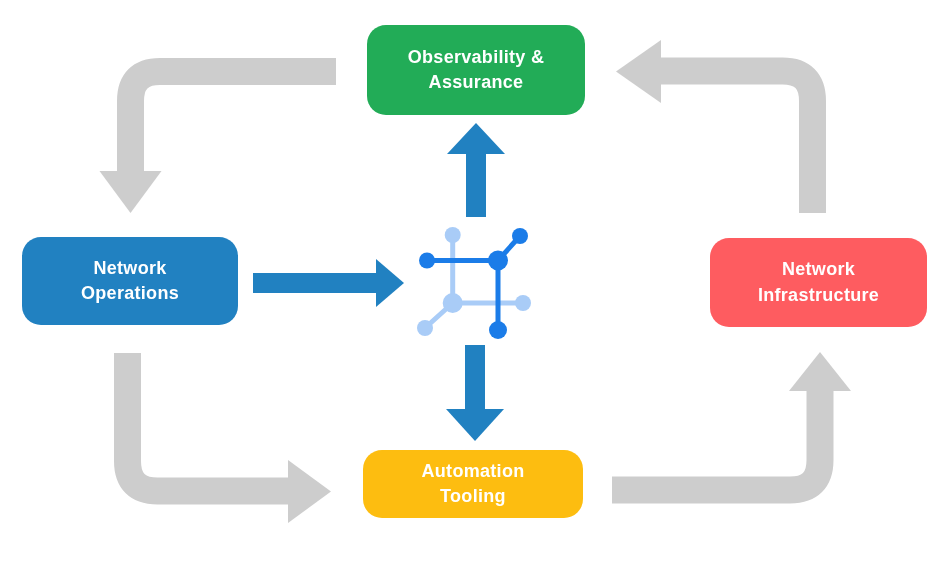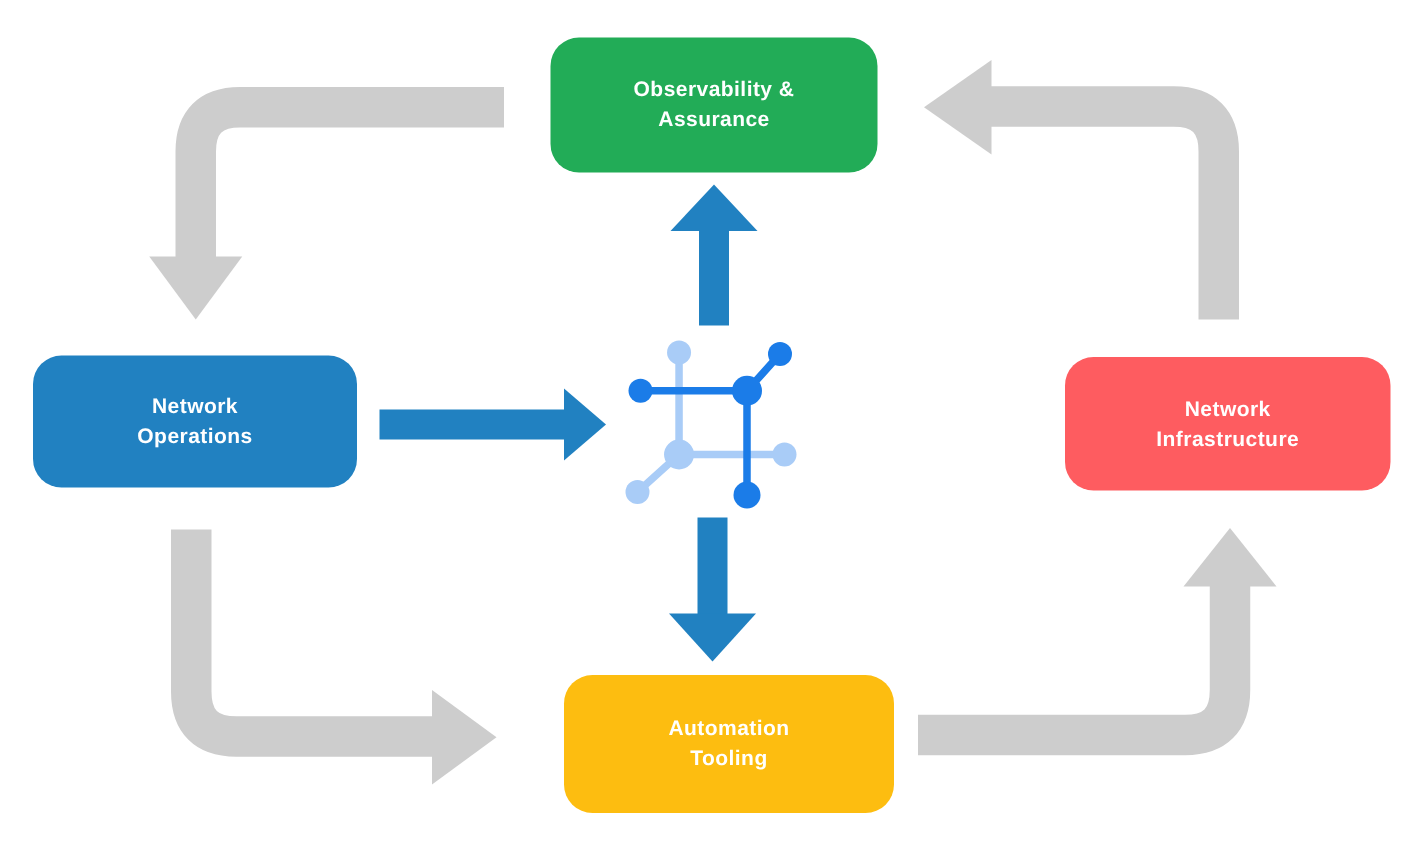--- a/index.html
+++ b/index.html
@@ -15,28 +15,28 @@
   .layer {
     position: absolute; left: 0; top: 0; width: 948px; height: 570px;
     display: block;
   }
   .node {
     position: absolute;
     border-radius: 19px;
     display: flex; align-items: center; justify-content: center;
     text-align: center;
     color: var(--label-text, #ffffff);
-    font-size: 14px; font-weight: bold; line-height: 1.4;
+    font-size: 18px; font-weight: bold; line-height: 1.4;
     letter-spacing: 0.3px;
     white-space: pre-line;
   }
   #node-observability { left: 367px; top: 25px;  width: 218px; height: 90px; background: var(--green); }
   #node-operations    { left: 22px;  top: 237px; width: 216px; height: 88px; background: var(--blue); }
   #node-infrastructure{ left: 710px; top: 238px; width: 217px; height: 89px; background: var(--red); }
-  #node-tooling       { left: 376px; top: 450px; width: 220px; height: 92px; background: var(--yellow); }
+  #node-tooling       { left: 363px; top: 450px; width: 220px; height: 68px; background: var(--yellow); }
 
   .gray-shaft { fill: none; stroke: var(--gray); stroke-width: 27px; }
   .gray-head  { fill: var(--gray); stroke: none; }
   .blue-shaft { fill: none; stroke: var(--blue); stroke-width: 20px; }
   .blue-head  { fill: var(--blue); stroke: none; }
 
   .icon-light-line { fill: none; stroke: var(--icon-light); stroke-width: 5px; stroke-linecap: round; }
   .icon-dark-line  { fill: none; stroke: var(--icon-dark);  stroke-width: 5px; stroke-linecap: round; }
   .icon-light-dot  { fill: var(--icon-light); stroke: none; }
   .icon-dark-dot   { fill: var(--icon-dark);  stroke: none; }

